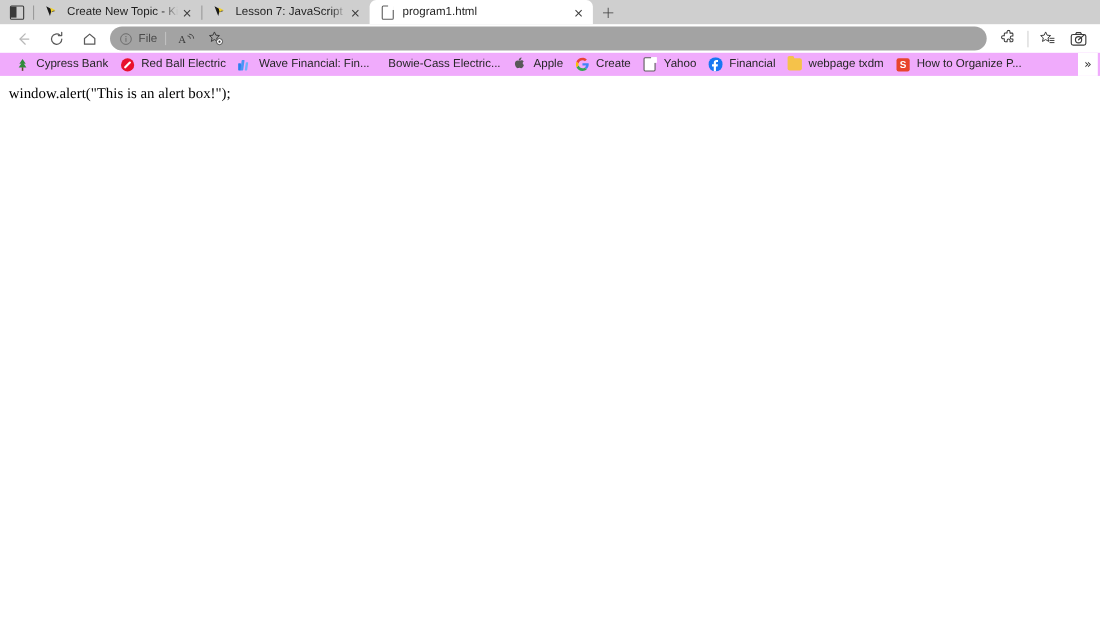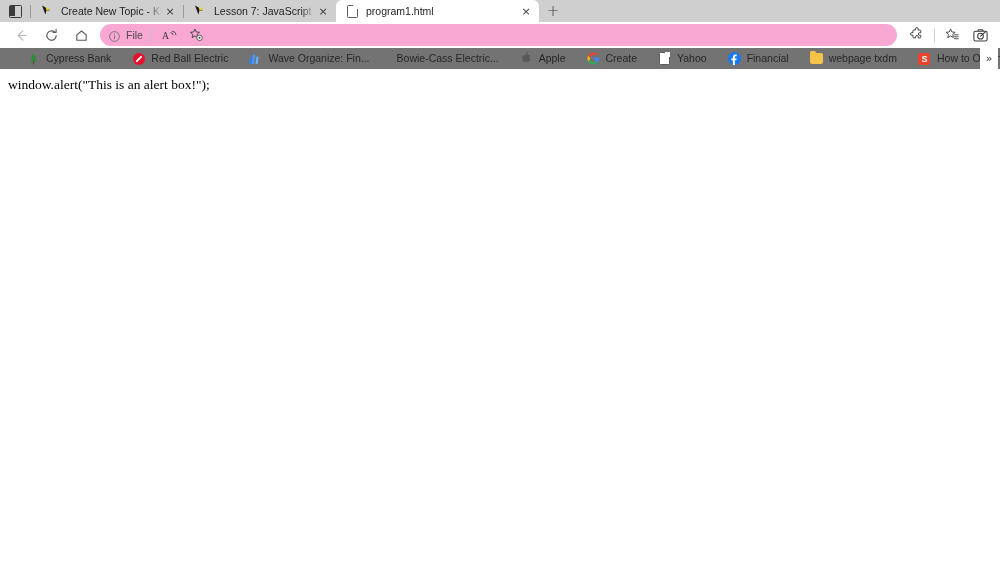--- a/index.html
+++ b/index.html
@@ -103,21 +103,21 @@
     display: flex; align-items: center; justify-content: center;
     flex: none;
     color: #5a5a5a;
   }
   .navbtn.back { color: #b8b8b8; }
 
   .omnibox {
     flex: 1 1 auto;
     height: 22px;
     margin: 0 6px 0 4px;
-    background: #f9a8d4;
+    background: #a3a3a3;
     border-radius: 11px;
     display: flex;
     align-items: center;
     padding: 0 4px 0 8px;
     min-width: 0;
   }
   .info-icon { width:13px; height:13px; flex:none; margin-right: 5px; }
   .file-label {
     font-size: 10.5px; color: #4a4a4a; flex: none;
     font-family: "Liberation Sans", sans-serif;
@@ -138,28 +138,27 @@
   .tbtn {
     width: 28px; height: 24px;
     display:flex; align-items:center; justify-content:center;
     color: #3a3a3a;
   }
   .tb-sep { width:1px; height:15px; background:#d2d2d2; margin:0 3px; flex:none; }
 
   
   .bookmarks {
     height: 21px;
-    background: #737373;
+    background: #f0abfc;
     display: flex;
     align-items: center;
-    padding-left: 23px;
+    padding-left: 10px;
     flex: none;
     position: relative;
     overflow: hidden;
-    gap: 10px;
   }
   .bm {
     display: flex; align-items: center;
     height: 19px;
     padding: 0 7px 0 4px;
     flex: none;
     border-radius: 3px;
   }
   .bm-icon {
     width: 13px; height: 13px; flex:none;
@@ -368,21 +367,21 @@
     </div>
 
     <div class="bm">
       <span class="bm-icon">
         <svg width="13" height="12" viewBox="0 0 13 12" xmlns="http://www.w3.org/2000/svg">
           <rect x="0.5" y="4.5" width="2.6" height="6.5" rx="0.6" fill="#2d7ff0"></rect>
           <rect x="4" y="1.5" width="2.6" height="9.5" rx="0.6" fill="#4a95f5" transform="skewX(-8)"></rect>
           <rect x="8" y="3.5" width="2.2" height="7.5" rx="0.6" fill="#6fb0fb" transform="skewX(-8)"></rect>
         </svg>
       </span>
-      <span class="bm-label">Wave Organize: Fin...</span>
+      <span class="bm-label">Wave Financial: Fin...</span>
     </div>
 
 
     <div class="bm" style="padding-left:10px;">
       <span class="bm-icon empty"></span>
       <span class="bm-label">Bowie-Cass Electric...</span>
     </div>
 
     <div class="bm">
       <span class="bm-icon">

